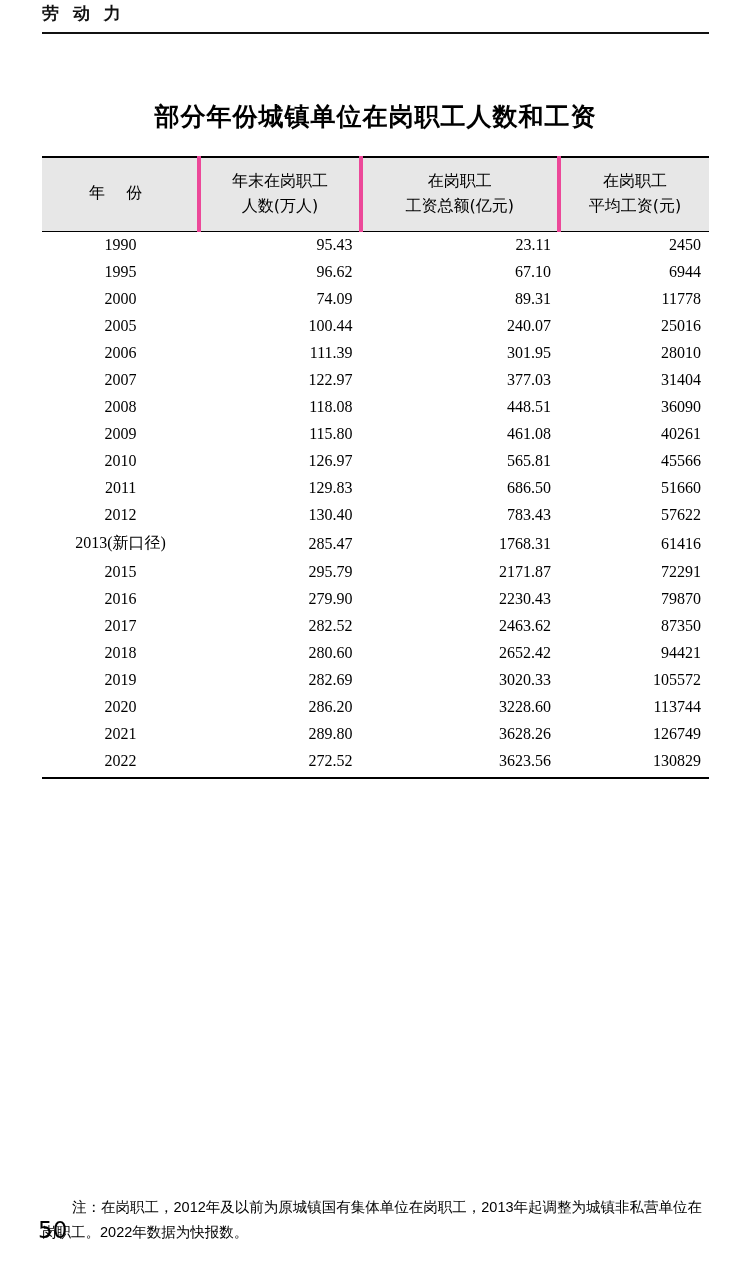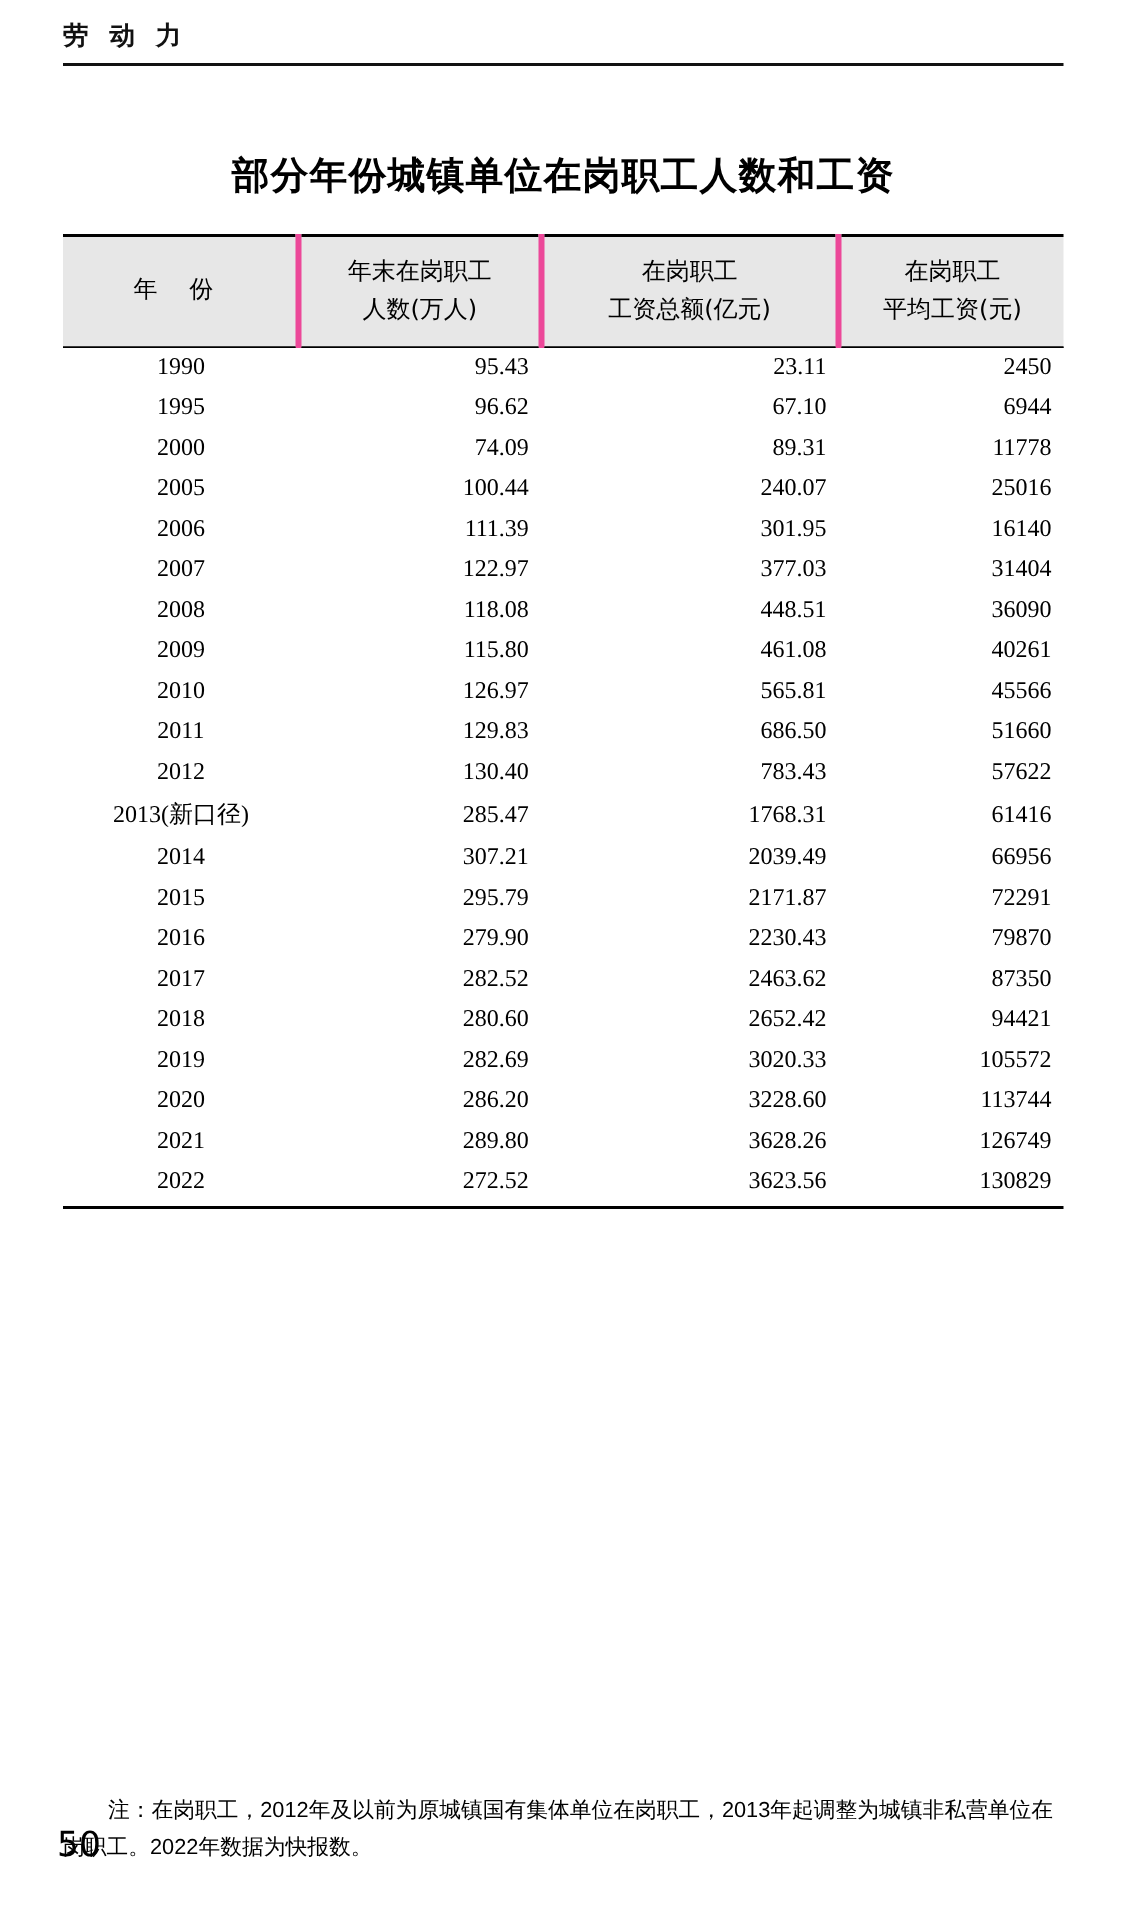--- a/index.html
+++ b/index.html
@@ -18,21 +18,21 @@
   .page {
     position: relative;
     width: 751px;
     height: 1281px;
     box-sizing: border-box;
   }
 
   
   .running-head {
     position: absolute;
-    top: 12px;
+    top: 2px;
     left: 42px;
     width: 667px;
   }
   .running-head-title {
     font-family: "DejaVu Serif", "Liberation Serif", serif;
     font-weight: bold;
     font-size: 17px;
     letter-spacing: 4px;
     color: #111;
   }
@@ -190,21 +190,21 @@
         <tr>
           <td class="c-year">2005</td>
           <td class="c-num c-n1">100.44</td>
           <td class="c-num c-n2">240.07</td>
           <td class="c-num c-n3">25016</td>
         </tr>
         <tr>
           <td class="c-year">2006</td>
           <td class="c-num c-n1">111.39</td>
           <td class="c-num c-n2">301.95</td>
-          <td class="c-num c-n3">16140</td>
+          <td class="c-num c-n3">28010</td>
         </tr>
         <tr>
           <td class="c-year">2007</td>
           <td class="c-num c-n1">122.97</td>
           <td class="c-num c-n2">377.03</td>
           <td class="c-num c-n3">31404</td>
         </tr>
         <tr>
           <td class="c-year">2008</td>
           <td class="c-num c-n1">118.08</td>
@@ -235,26 +235,20 @@
           <td class="c-num c-n2">783.43</td>
           <td class="c-num c-n3">57622</td>
         </tr>
         <tr>
           <td class="c-year">2013(新口径)</td>
           <td class="c-num c-n1">285.47</td>
           <td class="c-num c-n2">1768.31</td>
           <td class="c-num c-n3">61416</td>
         </tr>
         <tr>
-          <td class="c-year">2014</td>
-          <td class="c-num c-n1">307.21</td>
-          <td class="c-num c-n2">2039.49</td>
-          <td class="c-num c-n3">66956</td>
-        </tr>
-        <tr>
           <td class="c-year">2015</td>
           <td class="c-num c-n1">295.79</td>
           <td class="c-num c-n2">2171.87</td>
           <td class="c-num c-n3">72291</td>
         </tr>
         <tr>
           <td class="c-year">2016</td>
           <td class="c-num c-n1">279.90</td>
           <td class="c-num c-n2">2230.43</td>
           <td class="c-num c-n3">79870</td>

